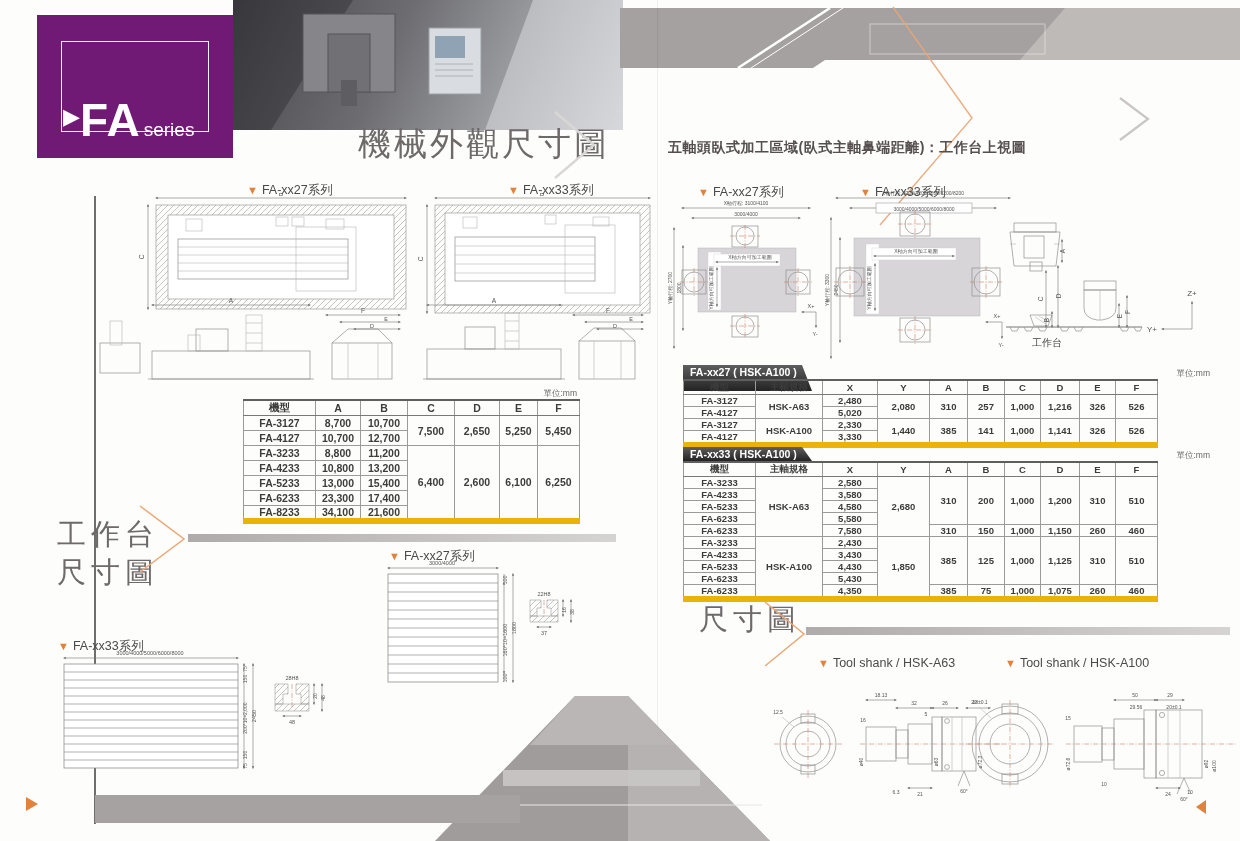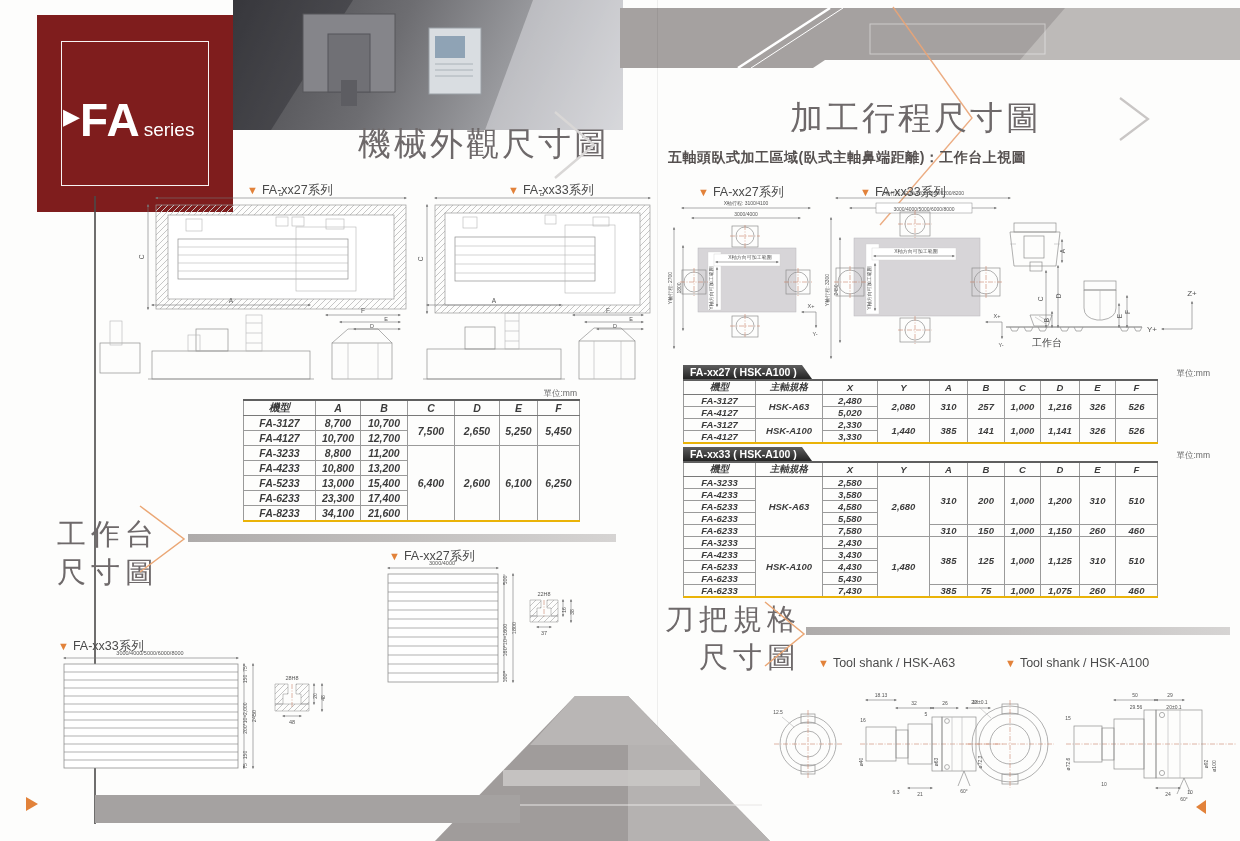--- a/index.html
+++ b/index.html
@@ -1,37 +1,37 @@
 <!DOCTYPE html>
 <html><head>
 <meta charset="utf-8">
 <style>
   html,body{margin:0;padding:0;background:#e9e7e4;}
   #page{position:relative;width:1240px;height:841px;background:#fdfdfc;overflow:hidden;
         font-family:"Liberation Sans",sans-serif;color:#3c3c3c;}
   .abs{position:absolute;}
   
-  .logo{left:37px;top:15px;width:196px;height:197px;background:#7f1d1d;}
+  .logo{left:37px;top:15px;width:196px;height:143px;background:#701a75;}
   .logo-border{position:absolute;left:24px;top:26px;right:24px;bottom:26px;border:1px solid rgba(255,255,255,.95);}
   .logo-text{position:absolute;left:26px;top:78px;white-space:nowrap;color:#fff;}
   .logo-arrow{font-size:22px;vertical-align:12px;}
   .logo-fa{font-size:46px;font-weight:bold;letter-spacing:1px;}
   .logo-series{font-size:19px;margin-left:3px;}
   
   .title-main{font-size:33px;color:#6e696a;letter-spacing:3px;white-space:nowrap;}
   .subtitle{font-size:14px;font-weight:bold;color:#55504f;letter-spacing:.5px;white-space:nowrap;}
   .title-side{font-size:29px;color:#6e696a;letter-spacing:5px;white-space:nowrap;line-height:1.32;}
   .slabel{font-size:12.5px;color:#4a4a4a;white-space:nowrap;}
   .slabel .tri{color:#e2823a;font-size:11px;margin-right:4px;}
   .unit{font-size:8.5px;color:#666;white-space:nowrap;}
   .gray-band{height:8px;background:linear-gradient(90deg,#aeabaa,#d6d4d3);}
   
   table.spec{border-collapse:collapse;table-layout:fixed;font-weight:bold;color:#3c3c3c;}
   table.spec th,table.spec td{border:1px solid #9a9a9a;text-align:center;padding:0;overflow:hidden;white-space:nowrap;}
-  table.spec{border-top:2px solid #5f5f5f;border-bottom:2px solid #eab308;font-style:italic;}
+  table.spec{border-top:2px solid #5f5f5f;border-bottom:6px solid #eab308;}
   table.spec tr.hd th{border-bottom:1.5px solid #787878;font-weight:bold;}
   .ltab{font-size:10.5px;}
   .ltab tr{height:15px;}
   .rtab{font-size:9.5px;}
   .rtab tr{height:12px;}
   .tab-banner{background:linear-gradient(#5e5e5e,#232323);color:#fff;font-size:10.5px;font-weight:bold;
       line-height:14px;padding-left:7px;clip-path:polygon(0 0,calc(100% - 10px) 0,100% 100%,0 100%);}
   
   svg .ln{stroke:#8f8f8f;fill:none;stroke-width:.7;}
   svg .lnl{stroke:#b5b5b5;fill:none;stroke-width:.6;}
@@ -338,25 +338,24 @@
       <text class="t s" x="17" y="10">28H8</text>
       <line x1="8" y1="46" x2="26" y2="46" class="dl" marker-start="url(#ah)" marker-end="url(#ah)"></line>
       <text class="t s" x="17" y="54">48</text>
       <line x1="39" y1="14" x2="39" y2="34" class="dl" marker-start="url(#ah)" marker-end="url(#ah)"></line>
       <text class="t xs" transform="rotate(-90 42 26)" x="42" y="26">20</text>
       <line x1="47" y1="14" x2="47" y2="41" class="dl" marker-start="url(#ah)" marker-end="url(#ah)"></line>
       <text class="t xs" transform="rotate(-90 50 28)" x="50" y="28">48</text>
     </g>
   </svg>
 
-  <div class="abs title-main" style="left:790px;top:96px">加工行程尺寸圖</div>
   <svg class="abs" style="left:1118px;top:95px" width="36" height="48">
     <polyline points="2,3 30,24 2,45" fill="none" stroke="#c9c6c5" stroke-width="2.2"></polyline>
   </svg>
-  <div class="abs subtitle" style="left:668px;top:149px">五軸頭臥式加工區域(臥式主軸鼻端距離)：工作台上視圖</div>
+  <div class="abs subtitle" style="left:668px;top:139px">五軸頭臥式加工區域(臥式主軸鼻端距離)：工作台上視圖</div>
 
   <div class="abs slabel" style="left:698px;top:184px">
     <span class="tri">▼</span><span>FA-xx27系列</span>
   </div>
   <div class="abs slabel" style="left:860px;top:184px">
     <span class="tri">▼</span><span>FA-xx33系列</span>
   </div>
 
   <svg class="abs" style="left:668px;top:200px" width="158" height="165" viewBox="0 0 158 165">
     <line x1="14" y1="8" x2="142" y2="8" class="dl" marker-start="url(#ah)" marker-end="url(#ah)"></line>
@@ -483,21 +482,21 @@
     <text class="t" transform="rotate(-90 120 120)" x="120" y="120">E</text>
     <line x1="125" y1="100" x2="125" y2="131" class="dl" marker-start="url(#ah)" marker-end="url(#ah)"></line>
     <text class="t" transform="rotate(-90 128 116)" x="128" y="116">F</text>
     <text x="45" y="150" style="font-size:10px;fill:#444" text-anchor="middle">工作台</text>
     <line x1="190" y1="133" x2="190" y2="106" class="dl" stroke-width="1" marker-end="url(#ah)"></line>
     <text class="t" x="190" y="100" style="font-size:8px">Z+</text>
     <line x1="190" y1="133" x2="160" y2="133" class="dl" stroke-width="1" marker-end="url(#ah)"></line>
     <text class="t" x="150" y="136" style="font-size:8px">Y+</text>
   </svg>
 
-  <div class="abs tab-banner" style="left:683px;top:365px;width:122px;height:14px">FA-xx27 ( HSK-A100 )</div>
+  <div class="abs tab-banner" style="left:683px;top:365px;width:122px;height:26px">FA-xx27 ( HSK-A100 )</div>
   <div class="abs unit" style="left:1150px;top:368px;width:60px;text-align:right">單位:mm</div>
   <table class="spec rtab abs" style="left:683px;top:379px;width:474px">
     <colgroup>
         <col style="width:72px">
         <col style="width:67px">
         <col style="width:55px">
         <col style="width:52px">
         <col style="width:38px">
         <col style="width:37px">
         <col style="width:36px">
@@ -612,21 +611,21 @@
       <td>150</td>
       <td>1,000</td>
       <td>1,150</td>
       <td>260</td>
       <td>460</td>
     </tr>
     <tr>
       <td>FA-3233</td>
       <td rowspan="5">HSK-A100</td>
       <td>2,430</td>
-      <td rowspan="5">1,480</td>
+      <td rowspan="5">1,850</td>
       <td rowspan="4">385</td>
       <td rowspan="4">125</td>
       <td rowspan="4">1,000</td>
       <td rowspan="4">1,125</td>
       <td rowspan="4">310</td>
       <td rowspan="4">510</td>
     </tr>
     <tr>
           <td>FA-4233</td>
           <td>3,430</td>
@@ -634,33 +633,32 @@
     <tr>
           <td>FA-5233</td>
           <td>4,430</td>
         </tr>
     <tr>
           <td>FA-6233</td>
           <td>5,430</td>
         </tr>
     <tr>
       <td>FA-6233</td>
-      <td>7,430</td>
+      <td>4,350</td>
       <td>385</td>
       <td>75</td>
       <td>1,000</td>
       <td>1,075</td>
       <td>260</td>
       <td>460</td>
     </tr>
   </tbody>
     </table>
 
   <div class="abs title-side" style="left:665px;top:600px">
-    <div>刀把規格</div>
     <div style="padding-left:34px">尺寸圖</div>
   </div>
   <svg class="abs" style="left:758px;top:598px" width="52" height="72">
     <polyline points="7,4 46,36 7,68" fill="none" stroke="#eba775" stroke-width="1.5"></polyline>
   </svg>
   <div class="abs gray-band" style="left:806px;top:627px;width:424px"></div>
 
   <div class="abs slabel" style="left:818px;top:656px">
     <span class="tri">▼</span><span>Tool shank / HSK-A63</span>
   </div>

